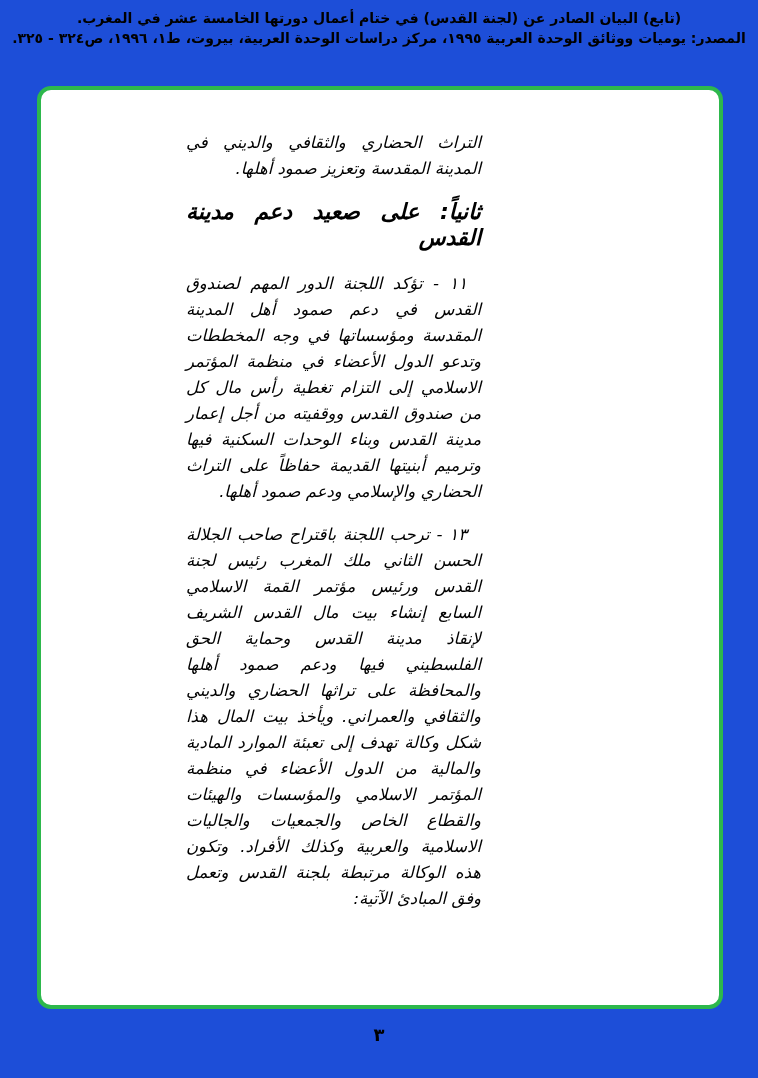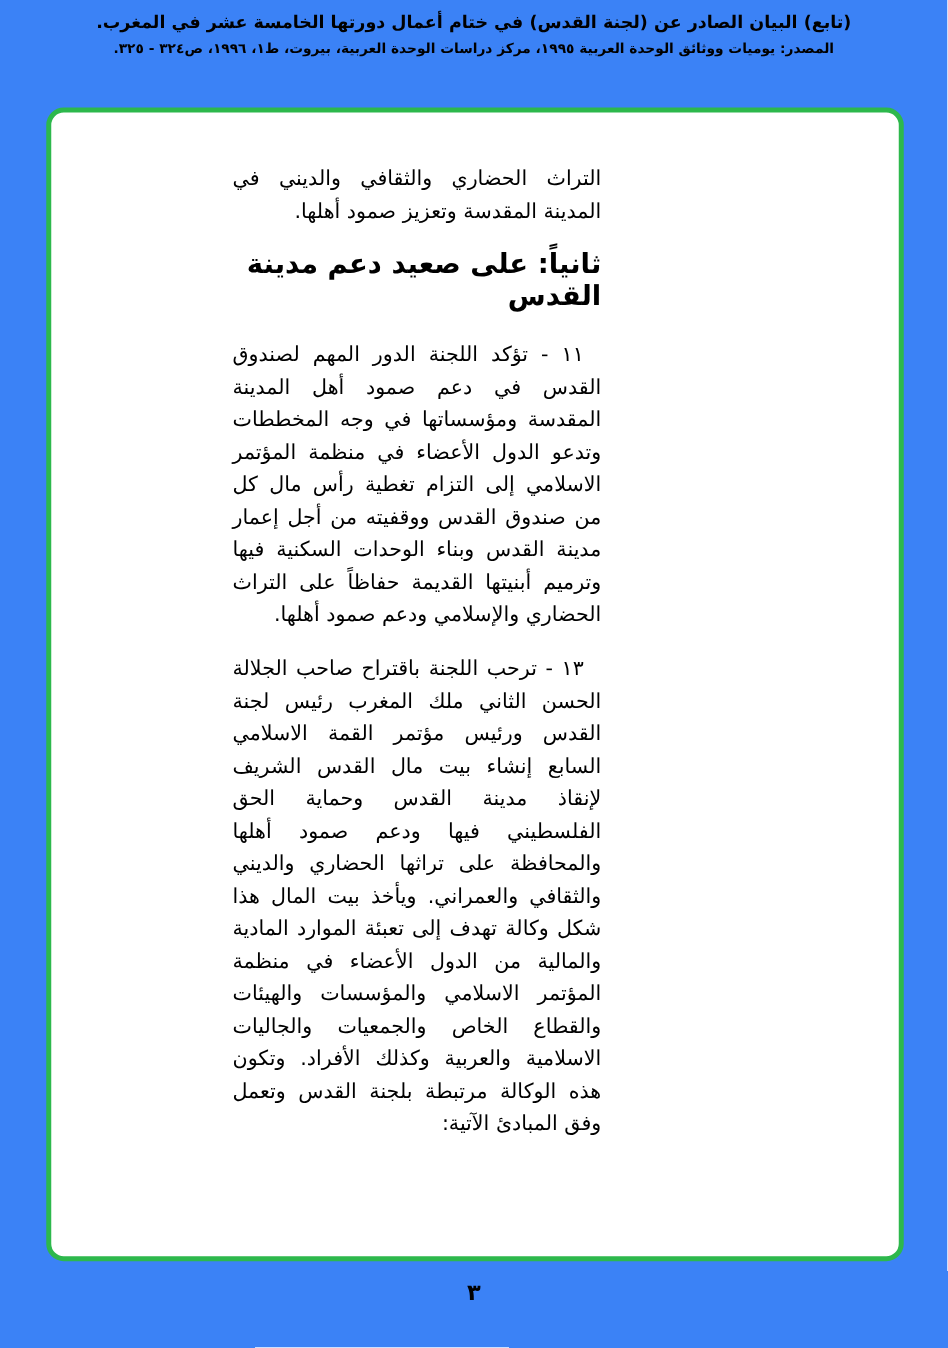--- a/index.html
+++ b/index.html
@@ -4,37 +4,37 @@
 <style>
   html, body {
     margin: 0;
     padding: 0;
     background: #ffffff;
   }
   .page {
     position: relative;
     width: 758px;
     height: 1078px;
-    background: #3b82f6;
+    background: #1d4ed8;
     font-family: "DejaVu Sans", "Liberation Sans", sans-serif;
     color: #000000;
     overflow: hidden;
   }
   .doc-header {
     direction: rtl;
     text-align: center;
     padding-top: 8px;
   }
   .doc-header .title-line {
     font-size: 14px;
     font-weight: bold;
     line-height: 21px;
   }
   .doc-header .source-line {
-    font-size: 11px;
+    font-size: 14px;
     font-weight: bold;
     line-height: 19px;
   }
   .green-frame {
     position: absolute;
     left: 37px;
     top: 86px;
     width: 678px;
     height: 915px;
     border: 4px solid #2db84c;
@@ -46,32 +46,32 @@
   .text-col {
     direction: rtl;
     box-sizing: border-box;
     width: 100%;
     height: 100%;
     padding: 40px 238px 20px 145px;
     font-size: 16.5px;
     line-height: 26px;
     text-align: justify;
     text-justify: inter-word;
+    font-style: italic;
   }
   .text-col p {
     margin: 0 0 17px 0;
   }
   .text-col p.numbered {
     text-indent: 14px;
   }
   .section-heading {
     direction: rtl;
     font-size: 22px;
     font-weight: bold;
-    text-align: right;
     margin: 6px 0 20px 0;
     letter-spacing: 0.5px;
   }
   .doc-footer {
     position: absolute;
     left: 0;
     top: 1024px;
     width: 100%;
     text-align: center;
     font-size: 18px;

